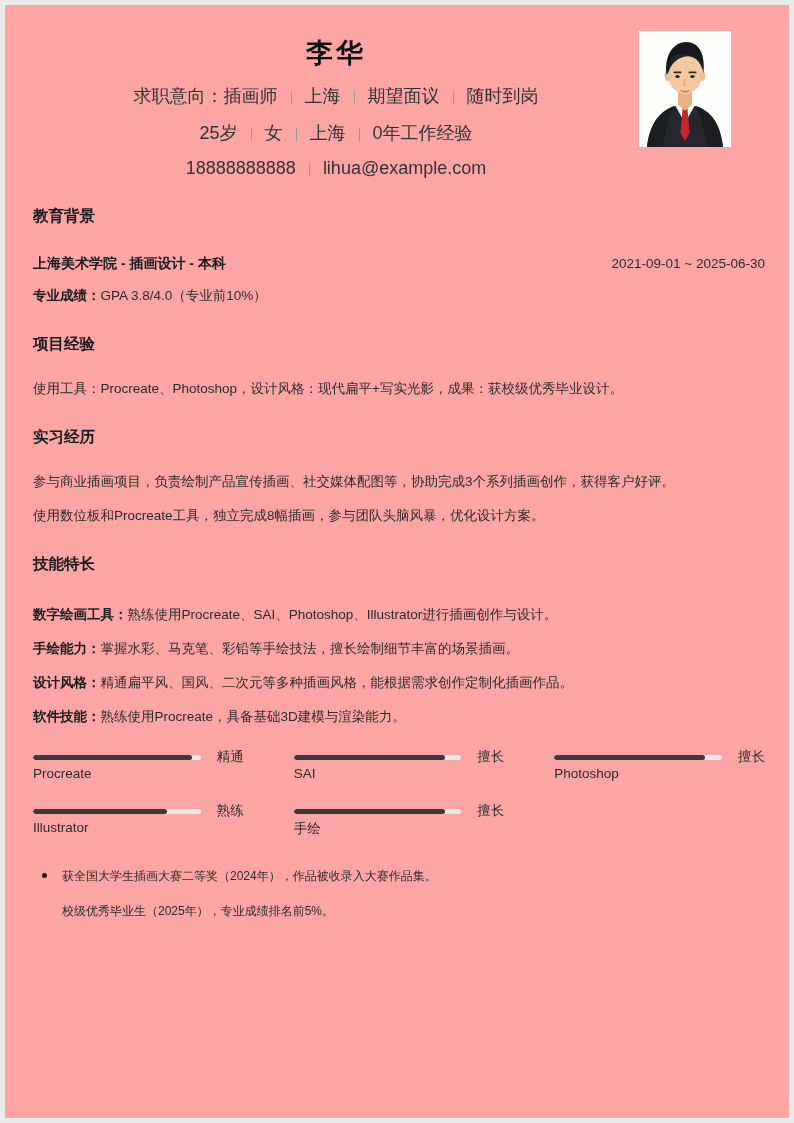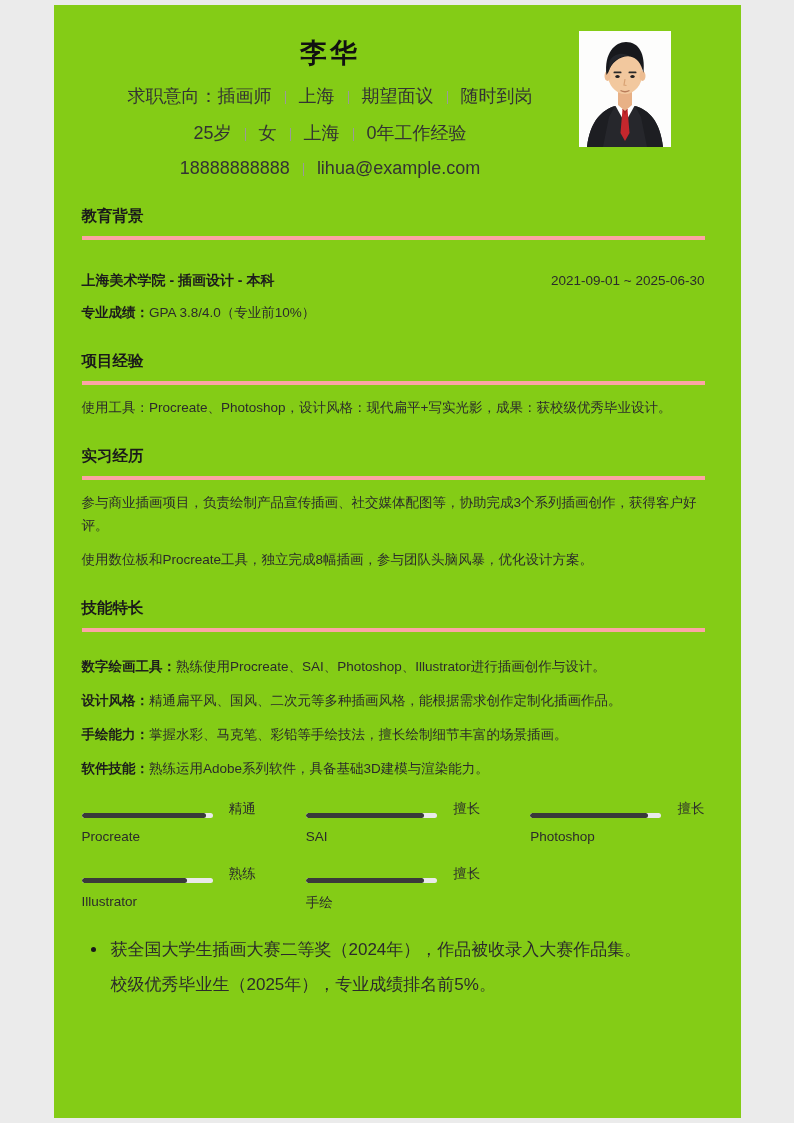--- a/index.html
+++ b/index.html
@@ -5,75 +5,75 @@
   * { box-sizing: border-box; }
   html, body { margin: 0; padding: 0; }
   body {
     width: 794px; height: 1123px;
     background: #ebebeb;
     font-family: "Liberation Sans", "DejaVu Sans", sans-serif;
     color: #2b2b2b;
     -webkit-font-smoothing: antialiased;
   }
   .page {
-    width: 687px; height: 1113px;
+    width: 784px; height: 1113px;
     margin: 5px auto;
-    background: #84cc16;
-    padding: 12px 36px 18px 28px;
+    background: #fca5a5;
+    padding: 12px 24px 18px 28px;
     overflow: hidden;
   }
   
   .header { display: flex; }
   .header-main { flex: 1; text-align: center; padding-top: 18px; }
   .name { font-size: 27px; font-weight: bold; letter-spacing: 3px; color: #111; }
   .header-line { margin-top: 13px; font-size: 18px; color: #333; }
   .divider {
     display: inline-block; width: 1px; height: 13px;
     background: #9a9a9a; margin: 0 13px; vertical-align: -2px;
   }
   .photo {
     width: 92px; height: 116px; margin: 14px 34px 0 0;
     flex: 0 0 auto; background: #fefefe; overflow: hidden;
   }
   .photo svg { display: block; }
   
   .section { margin-top: 27px; }
   .section-title {
     font-size: 15.5px; font-weight: bold; color: #1a1a1a;
-    padding-bottom: 9px; border-bottom: 4px solid #fca5a5;
+    padding-bottom: 9px; border-bottom: 2px solid #fca5a5;
   }
   .entry-head {
     display: flex; justify-content: space-between; align-items: baseline;
-    margin-top: 32px;
+    margin-top: 17px;
   }
   .entry-title { font-weight: bold; font-size: 14px; color: #1c1c1c; }
   .entry-date { font-size: 13.5px; color: #2b2b2b; }
   .pline { margin: 11px 0 0; font-size: 13.5px; line-height: 23px; color: #2b2b2b; }
   .lbl { font-weight: bold; color: #1c1c1c; }
   
   .skill-grid {
     display: grid; grid-template-columns: repeat(3, 1fr);
     column-gap: 50px; row-gap: 21px; margin-top: 20px;
   }
-  .bar-row { display: flex; align-items: flex-end; gap: 16px; }
+  .bar-row { display: flex; align-items: center; gap: 16px; }
   .bar-track {
     flex: 1; height: 5px; background: #e9e9e9; border-radius: 3px;
     position: relative; overflow: hidden;
   }
   .bar-fill {
     position: absolute; left: 0; top: 0; height: 100%;
     background: #3a3a3a; border-radius: 3px;
   }
   .bar-level { font-size: 13.5px; color: #2b2b2b; white-space: nowrap; }
-  .skill-name { margin-top: 11px; font-size: 13.5px; }
+  .skill-name { font-size: 13.5px; }
   
   .bullets { list-style: none; margin: 9px 0 0; padding: 0; }
   .bullets li {
     position: relative; padding-left: 29px;
-    font-size: 17px; line-height: 22px; margin-top: 13px;
+    font-size: 12px; line-height: 22px; margin-top: 13px;
   }
   .dot {
     position: absolute; left: 9px; top: 8px;
     width: 5px; height: 5px; border-radius: 50%; background: #1a1a1a;
   }
 </style>
 </head>
 <body>
 
 <div class="page">
@@ -145,24 +145,24 @@
   </div>
 
   <div class="section">
     <div class="section-title">实习经历</div>
     <p class="pline">参与商业插画项目，负责绘制产品宣传插画、社交媒体配图等，协助完成3个系列插画创作，获得客户好评。</p>
     <p class="pline">使用数位板和Procreate工具，独立完成8幅插画，参与团队头脑风暴，优化设计方案。</p>
   </div>
 
   <div class="section">
     <div class="section-title">技能特长</div>
-    <p class="pline" style="margin-top:23px"><span class="lbl">数字绘画工具：</span><span>熟练使用Procreate、SAI、Photoshop、Illustrator进行插画创作与设计。</span></p>
+    <p class="pline" style="margin-top:17px"><span class="lbl">数字绘画工具：</span><span>熟练使用Procreate、SAI、Photoshop、Illustrator进行插画创作与设计。</span></p>
+    <p class="pline"><span class="lbl">手绘能力：</span><span>掌握水彩、马克笔、彩铅等手绘技法，擅长绘制细节丰富的场景插画。</span></p>
     <p class="pline"><span class="lbl">设计风格：</span><span>精通扁平风、国风、二次元等多种插画风格，能根据需求创作定制化插画作品。</span></p>
-    <p class="pline"><span class="lbl">手绘能力：</span><span>掌握水彩、马克笔、彩铅等手绘技法，擅长绘制细节丰富的场景插画。</span></p>
-    <p class="pline"><span class="lbl">软件技能：</span><span>熟练运用Adobe系列软件，具备基础3D建模与渲染能力。</span></p>
+    <p class="pline"><span class="lbl">软件技能：</span><span>熟练使用Procreate，具备基础3D建模与渲染能力。</span></p>
 
     <div class="skill-grid">
       <div class="skill-item">
         <div class="bar-row">
           <div class="bar-track">
               <div class="bar-fill" style="width: 95%;"></div>
             </div>
           <span class="bar-level">精通</span>
         </div>
         <div class="skill-name">Procreate</div>

